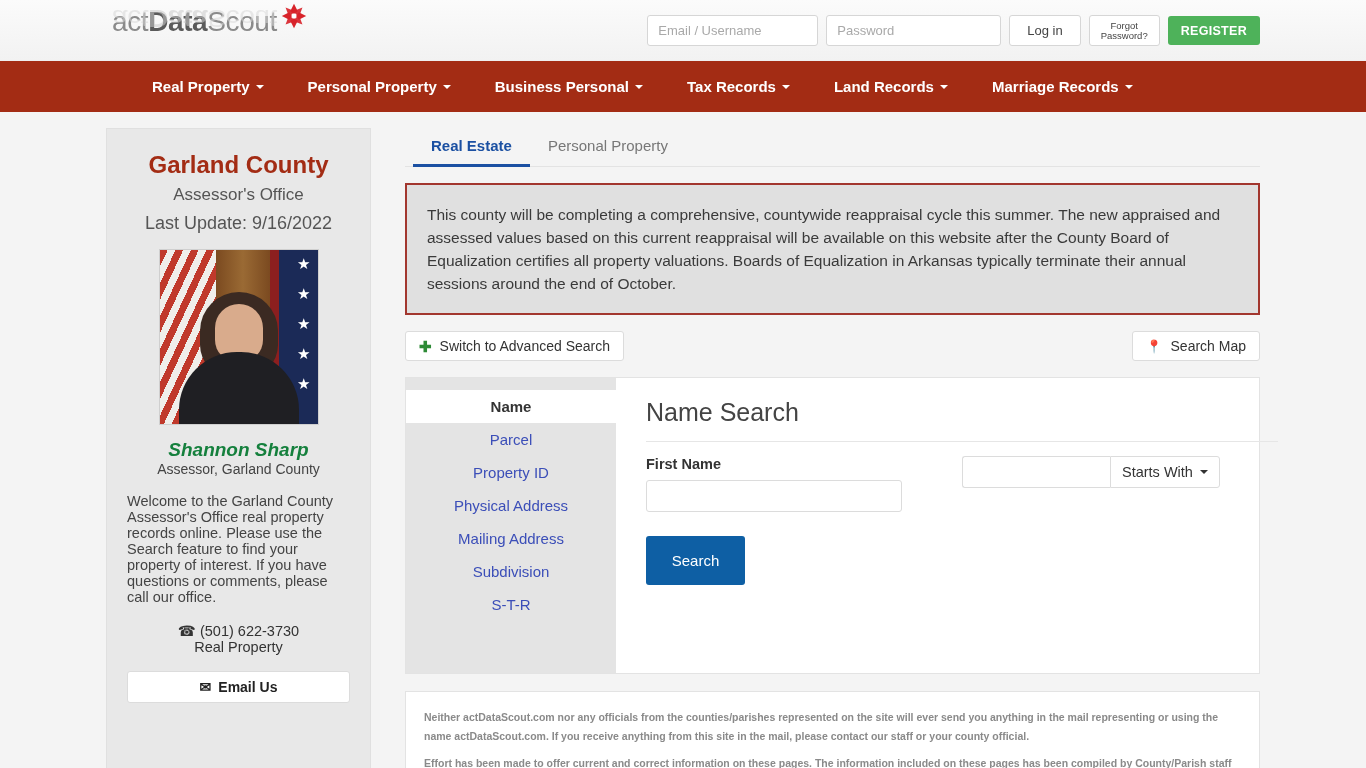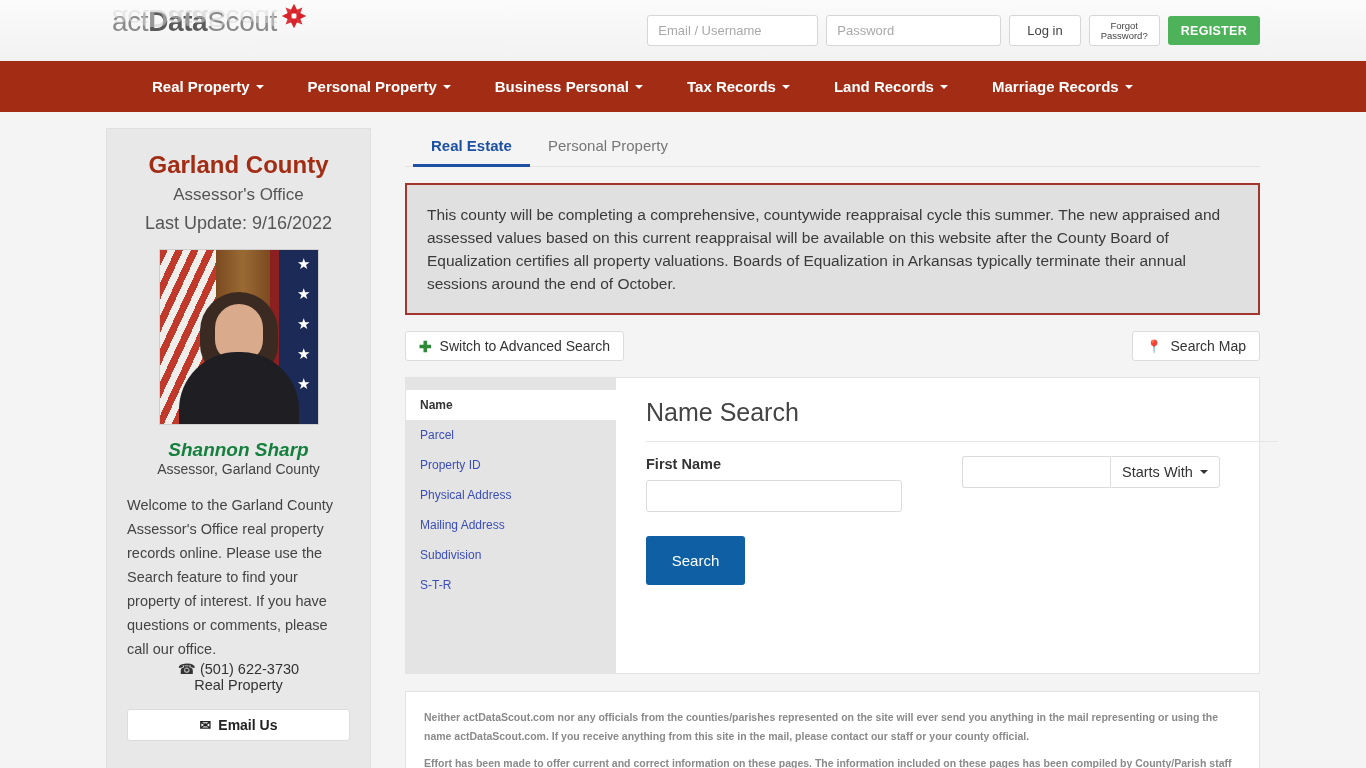--- a/index.html
+++ b/index.html
@@ -200,22 +200,22 @@
     border-radius: 40px 40px 34px 34px;
   }
   .portrait .person-face {
     position: absolute; left: 50%; bottom: 62px; transform: translateX(-50%);
     width: 48px; height: 58px; background: #d9ab8c;
     border-radius: 24px 24px 22px 22px;
   }
   .assessor-name { font-weight: bold; font-size: 19px; color: #15803d; font-style: italic; }
   .assessor-title { font-size: 14px; color: #444; margin-bottom: 16px; }
   .welcome-text {
-    font-size: 14.5px; line-height: 24px; color: #444;
-    text-align: left; 
+    font-size: 14.5px; line-height: 16px; color: #444;
+    text-align: left; margin-bottom: 18px;
   }
   .phone-line { font-size: 14.5px; color: #333; }
   .phone-sub { font-size: 14.5px; color: #333; margin-bottom: 16px; }
   .email-btn {
     width: 100%; height: 32px;
     background: #fff; border: 1px solid #dcdcdc; border-radius: 3px;
     font-weight: bold; font-size: 14px; color: #222;
     cursor: pointer; font-family: "Liberation Sans", sans-serif;
     display: flex; align-items: center; justify-content: center; gap: 7px;
   }
@@ -276,23 +276,23 @@
     background: #fff;
     min-height: 297px;
   }
   .pill-nav {
     width: 210px;
     flex: 0 0 210px;
     background: #e4e4e4;
     padding: 12px 0 12px 0;
   }
   .pill {
-    text-align: left;
+    text-align: center;
     padding: 8px 14px;
-    font-size: 12px;
+    font-size: 15px;
     color: #3b4eb8;
     cursor: pointer;
   }
   .pill.active {
     background: #fff;
     color: #333;
     font-weight: bold;
   }
   .search-body { flex: 1; padding: 20px 30px 20px 30px; }
   .search-title {

